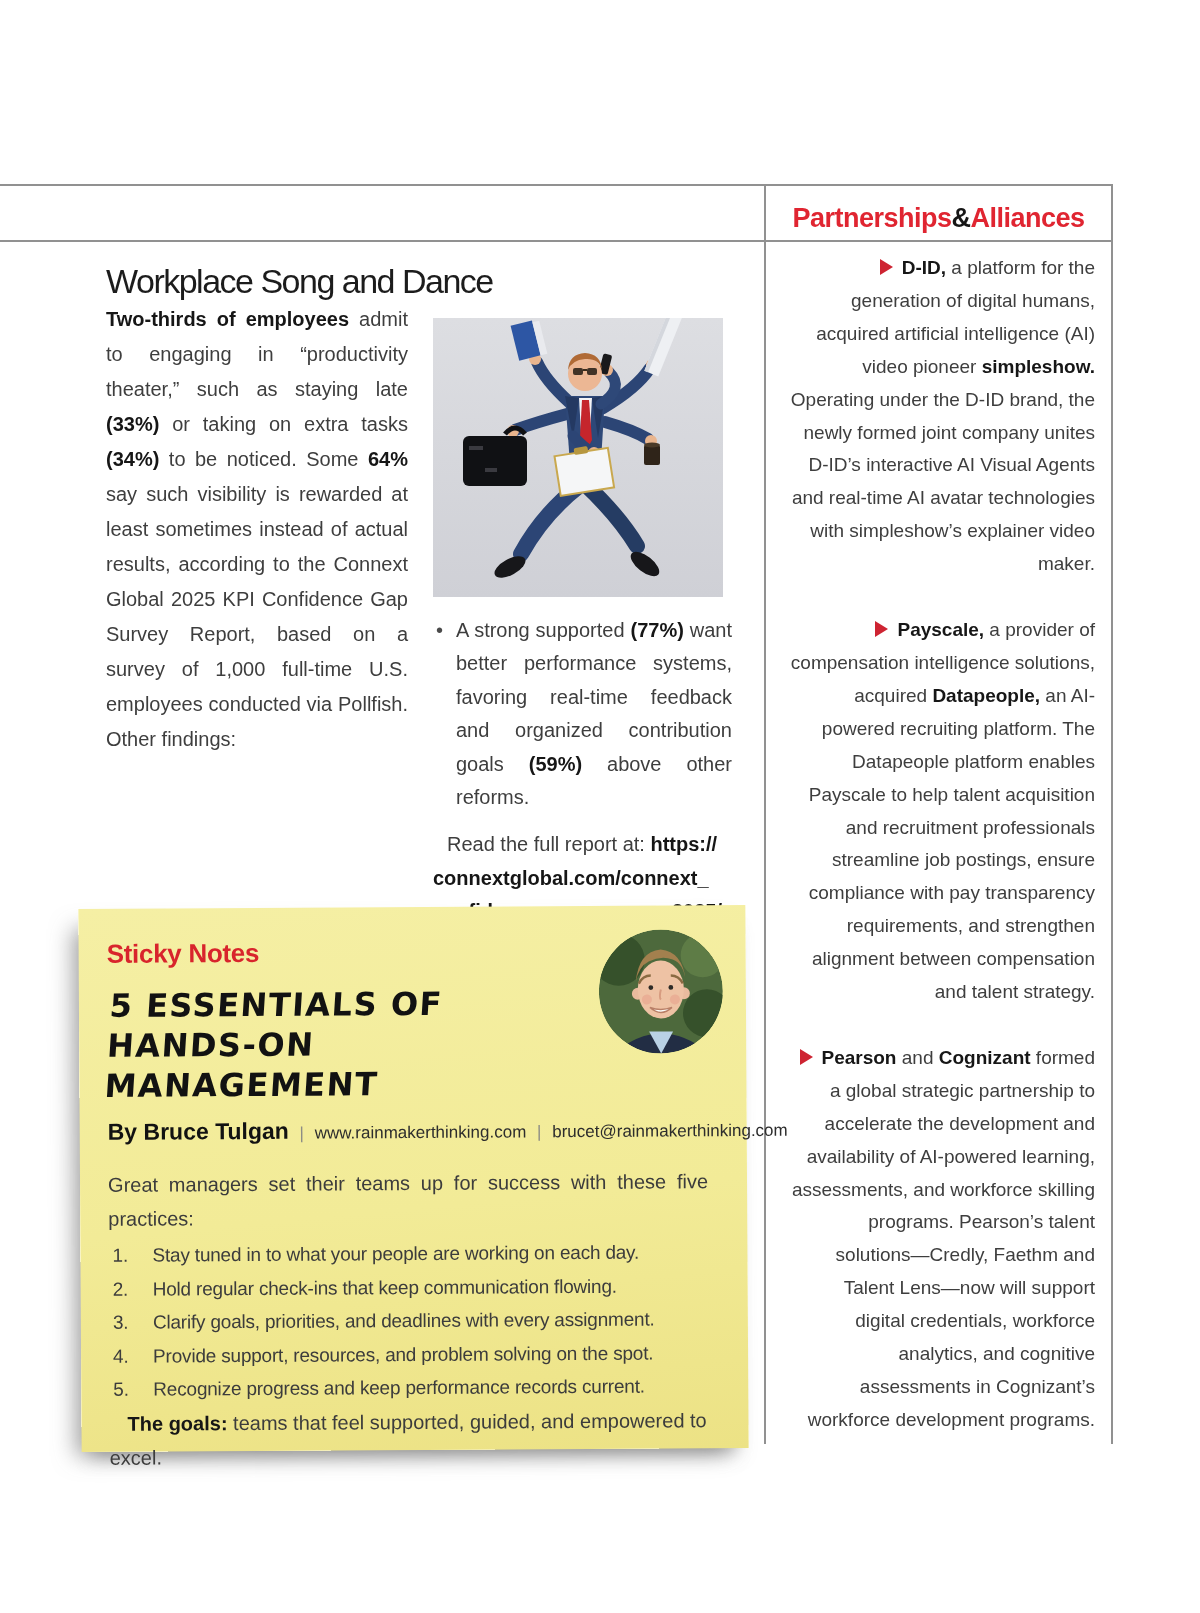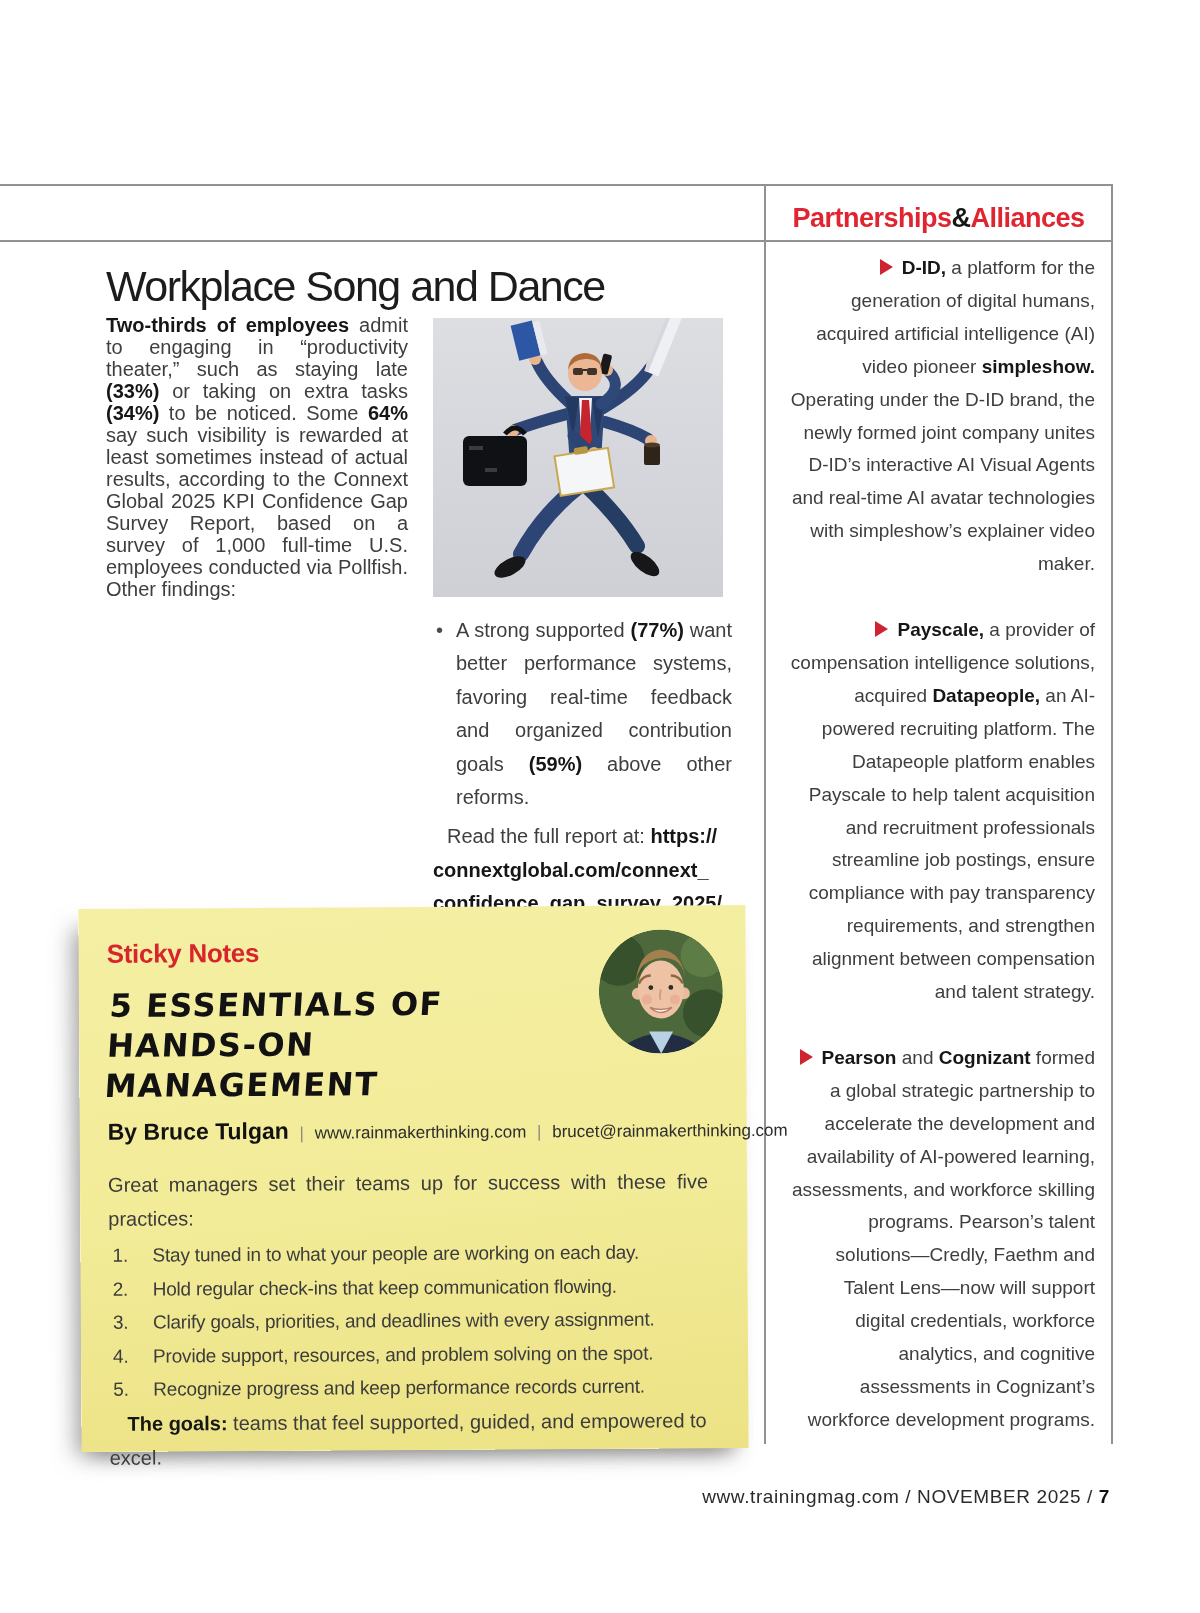--- a/index.html
+++ b/index.html
@@ -19,33 +19,33 @@
   .vline{position:absolute;width:2px;background:var(--rule);}
   .vline-left{left:764px;top:184px;height:1260px;}
   .vline-right{left:1111px;top:184px;height:1260px;}
 
   .partner-header{position:absolute;left:766px;top:186px;width:345px;height:65px;
     display:flex;align-items:center;justify-content:center;
     font-weight:bold;font-size:27px;letter-spacing:-0.5px;color:var(--dark);}
   .partner-header .red{color:var(--red);}
 
   .headline{position:absolute;left:106px;top:262px;width:560px;
-    font-size:43px;font-weight:400;letter-spacing:-1.5px;color:#1c1c1c;}
-
-  .col1{position:absolute;left:106px;top:314px;width:302px;
-    font-size:20px;line-height:22px;text-align:justify;}
+    font-size:34px;font-weight:400;letter-spacing:-1.5px;color:#1c1c1c;}
+
+  .col1{position:absolute;left:106px;top:302px;width:302px;
+    font-size:20px;line-height:35px;text-align:justify;}
   .col2{position:absolute;left:433px;top:612px;width:299px;
     font-size:20px;line-height:33.4px;text-align:justify;}
   .b{font-weight:bold;color:var(--dark);}
   .red{color:var(--red);}
   .bullet-item{position:relative;padding-left:36px;margin-top:2px;}
   .bullet-item::before{content:"•";position:absolute;left:14px;top:0;color:#4a4a4a;}
   .col2 .bullet-item{padding-left:23px;}
   .col2 .bullet-item::before{left:3px;}
-  .report-par{text-align:left;text-indent:14px;margin-top:6px;}
+  .report-par{text-align:left;text-indent:14px;margin-top:14px;}
 
   .hero{position:absolute;left:433px;top:318px;width:290px;height:279px;}
 
   .partner-col{position:absolute;left:789px;top:252px;width:306px;
     font-size:19px;line-height:32.9px;text-align:right;color:#3e3e3e;}
   .partner-col p{margin:0 0 33px 0;}
   .tri{display:inline-block;width:0;height:0;border-left:13px solid #ce2432;
     border-top:8px solid transparent;border-bottom:8px solid transparent;
     margin-right:9px;position:relative;top:1px;}
 
@@ -220,17 +220,14 @@
         <li>Stay tuned in to what your people are working on each day.</li>
         <li>Hold regular check-ins that keep communication flowing.</li>
         <li>Clarify goals, priorities, and deadlines with every assignment.</li>
         <li>Provide support, resources, and problem solving on the spot.</li>
         <li>Recognize progress and keep performance records current.</li>
       </ol>
       <div class="note-result"><span class="b">The goals:</span><span> teams that feel supported, guided, and empowered to excel.</span></div>
     </div>
   </div>
 
-  <div class="footer">
-    <span>www.trainingmag.com / NOVEMBER 2025 / </span><span class="b">7</span>
-  </div>
 
 </div>
 
 </body></html>

